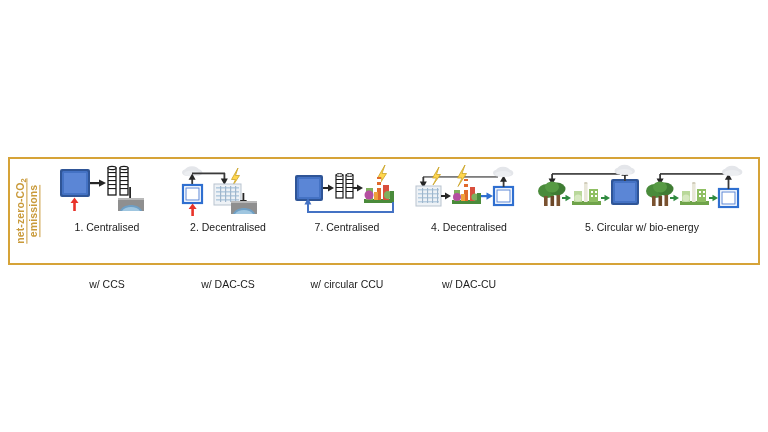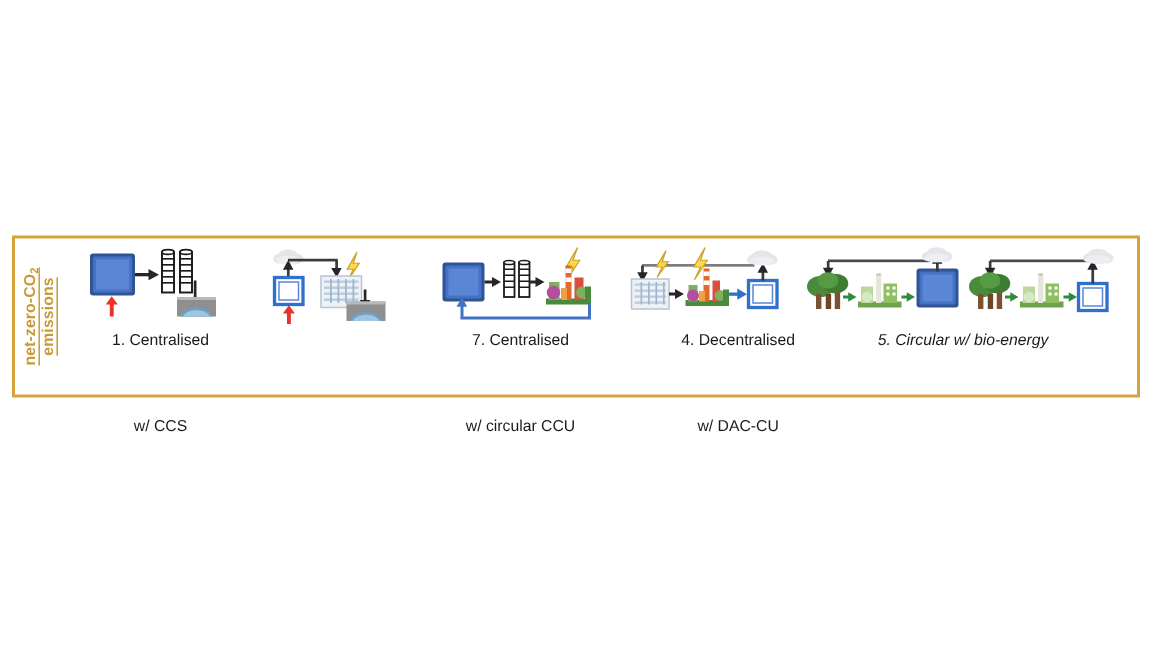--- a/index.html
+++ b/index.html
@@ -90,22 +90,22 @@
     line-height: 1.33;
     text-align: center;
     white-space: nowrap;
   }
   .scn-label .l2 { display: block; margin-top: 43px; }
 
   
   #scn-1 { width: 126px; }
   #scn-2 { width: 116px; }
   #scn-3 { width: 122px; }
-  #scn-4 { width: 122px; align-items: flex-end; }
-  #scn-5 { width: 224px; font-style: italic; }
+  #scn-4 { width: 122px; }
+  #scn-5 { width: 224px; }
 
   svg { display: block; overflow: visible; }
 </style>
 </head>
 <body>
 
 <div id="panel">
 
   <div id="axis-label">
     <div class="rot">
@@ -230,20 +230,24 @@
           </g>
 
           <g>
             <rect x="55" y="36" width="26" height="13" fill="#8f8f8f"></rect>
             <path d="M57 49 C 60 41, 76 41, 79 49 Z" fill="#6f9fc4"></path>
             <path d="M59 49 C 62 43.5, 74 43.5, 77 49 Z" fill="#9fc6e0"></path>
             <rect x="55" y="36" width="26" height="2" fill="#b9b9b9"></rect>
           </g>
         </svg>
       </div>
+      <div class="scn-label">
+        <span>2. Decentralised</span>
+        <span class="l2">w/ DAC-CS</span>
+      </div>
     </div>
 
     <div class="scenario" id="scn-3">
       <div class="scn-art">
         <svg width="112" height="52" viewBox="0 0 112 52">
 
           <g>
             <rect x="4" y="10" width="28" height="26" rx="2" fill="#2f5597"></rect>
             <rect x="6" y="12" width="24" height="22" rx="1.5" fill="#4472c4"></rect>
             <rect x="8" y="14" width="20" height="18" fill="#5b86d6"></rect>

